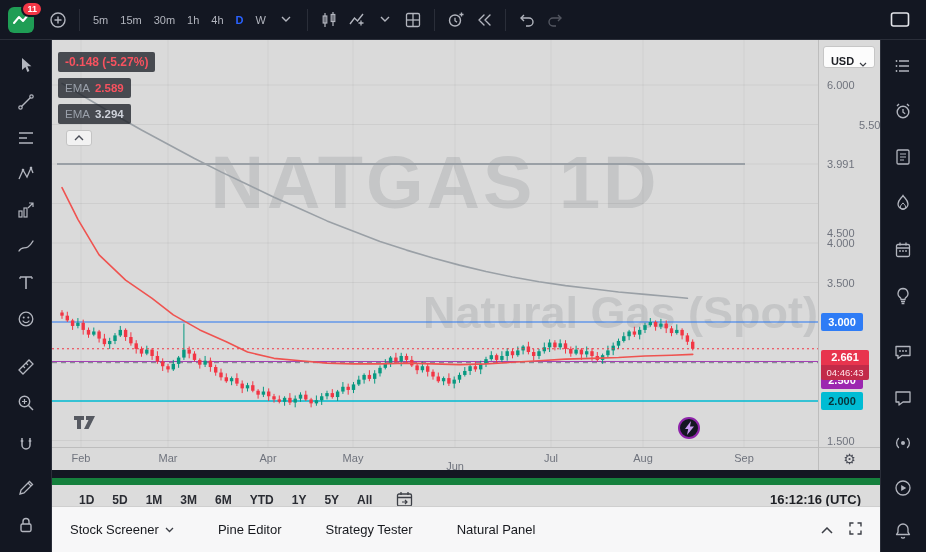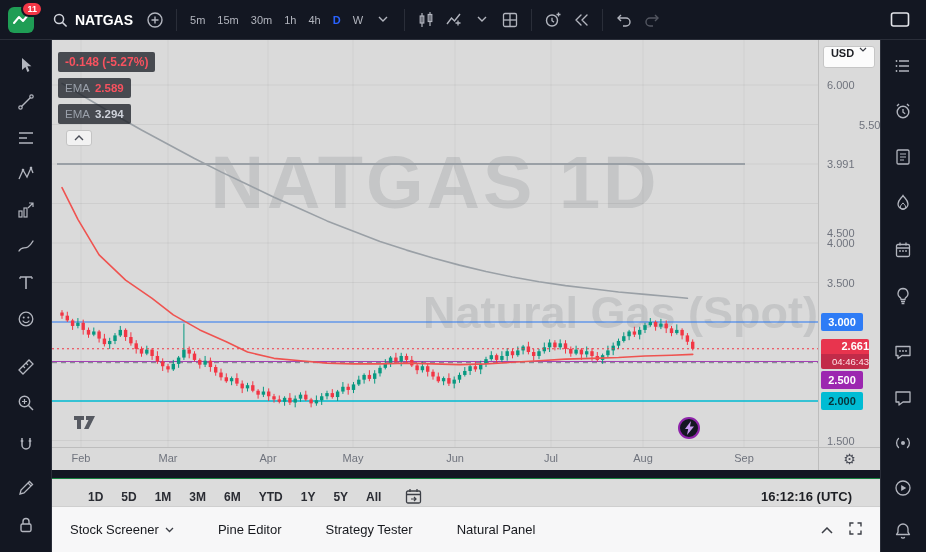--- a/index.html
+++ b/index.html
@@ -38,35 +38,35 @@
   .lv.red{color:#f7525f;font-weight:600}
   .lv.gray{color:#ced2da;font-weight:600}
   .collapse{width:26px;height:16px;background:#f2f2f2;border:1px solid #c4c4c4;border-radius:3px;display:flex;align-items:center;justify-content:center;margin-left:8px}
   .tvmark{position:absolute;left:20px;top:368px;z-index:2;opacity:.85;cursor:pointer}
   .boost{position:absolute;left:626px;top:377px;width:22px;height:22px;border-radius:50%;border:2px solid #8e24aa;background:#141722;display:flex;align-items:center;justify-content:center;z-index:3}
   .time-axis{position:absolute;left:0;bottom:0;width:100%;height:23px;border-top:1px solid #bdbdbd;z-index:2;cursor:ew-resize}
   .month{position:absolute;top:4px;transform:translateX(-50%);font-size:11px;color:#6f737d}
 
   
   .price-axis{position:absolute;left:818px;top:40px;width:62px;height:430px;background:#dadada;border-left:1px solid #bdbdbd;cursor:ns-resize}
-  .currency{position:absolute;top:6px;left:4px;width:52px;height:22px;background:#fcfcfc;border:1px solid #c6c6c6;border-radius:3px;font-size:11px;font-weight:700;color:#1d1f24;display:flex;align-items:flex-start;justify-content:center;gap:5px;z-index:4}
+  .currency{position:absolute;top:6px;left:4px;width:52px;height:22px;background:#fcfcfc;border:1px solid #c6c6c6;border-radius:3px;font-size:11px;font-weight:700;color:#1d1f24;display:flex;align-items:flex-end;justify-content:center;gap:5px;z-index:4}
   #axis-labels{position:absolute;inset:0}
   .tick{position:absolute;left:8px;font-size:11px;color:#6f737d;height:14px;line-height:14px}
   .pbadge{position:absolute;left:2px;width:42px;height:18px;line-height:18px;text-align:center;font-size:11px;font-weight:600;color:#fff;border-radius:2px;z-index:2}
   .pbadge.blue{background:#2e7cf6}
   .pbadge.purple{background:#9c27b0}
   .pbadge.cyan{background:#00bcd4;color:#06343a}
   .pbadge.last{width:48px;height:30px;background:transparent;line-height:normal;z-index:3}
   .last-price{background:#e8344e;height:15px;line-height:15px;border-radius:2px 2px 0 0;font-size:11px;font-weight:700;color:#fff}
   .countdown{background:#c22b49;height:15px;line-height:15px;border-radius:0 0 2px 2px;font-size:9.5px;font-weight:500;color:#ffe2e7}
   .axis-corner{position:absolute;left:0;bottom:0;width:100%;height:23px;border-top:1px solid #bdbdbd;display:flex;align-items:center;justify-content:center}
   .gear{font-size:14px;color:#4a4d57;line-height:1;cursor:pointer}
 
   
-  .range-toolbar{position:absolute;left:52px;top:478px;width:828px;height:36px;background:#dcdcdc;border-top:1px solid #15803d;display:flex;align-items:center;padding:0 28px;gap:2px;color:#1d1f24}
+  .range-toolbar{position:absolute;left:52px;top:478px;width:828px;height:36px;background:#dcdcdc;border-top:7px solid #15803d;display:flex;align-items:center;padding:0 19px;gap:2px;color:#1d1f24}
   .rbtn{font-size:12px;font-weight:600;color:#2a2c33;padding:4px 8px;border-radius:4px}
   .goto{margin-left:14px;display:flex;align-items:center}
   .clock{margin-left:auto;font-size:13px;font-weight:700;color:#1d1f24}
 
   
   .bottom-panel{position:absolute;left:52px;top:506px;width:828px;height:46px;background:#f7f7f8;border-top:1px solid #cfcfcf;display:flex;align-items:center;padding:0 18px;gap:44px;color:#17191e}
   .bp-item{font-size:13px;color:#17191e;display:flex;align-items:center;gap:6px}
   .bp-right{margin-left:auto;display:flex;align-items:center;gap:16px}
 
   
@@ -78,27 +78,20 @@
 
 <div class="app">
 
   <header class="topbar">
     <div class="logo">
       <svg width="16" height="12" viewBox="0 0 16 12">
           <polyline points="1,9 6,3 10,7 15,1" fill="none" stroke="#fff" stroke-width="2" stroke-linecap="round" stroke-linejoin="round"></polyline>
         </svg>
       <span class="noti">11</span>
     </div>
-    <button class="symbol-search">
-      <svg width="16" height="16" viewBox="0 0 17 17">
-          <circle cx="7.5" cy="7.5" r="4.8" fill="none" stroke="#d1d4dc" stroke-width="1.6"></circle>
-          <line x1="11" y1="11" x2="15.5" y2="15.5" stroke="#d1d4dc" stroke-width="1.6"></line>
-        </svg>
-      <span>NATGAS</span>
-    </button>
     <button class="iconbtn">
       <svg width="18" height="18" viewBox="0 0 18 18">
           <circle cx="9" cy="9" r="7" fill="none" stroke="#b2b5be" stroke-width="1.4"></circle>
           <path d="M9 5.5v7M5.5 9h7" stroke="#b2b5be" stroke-width="1.4"></path>
         </svg>
     </button>
     <div class="sep"></div>
     <button class="tf">5m</button>
     <button class="tf">15m</button>
     <button class="tf">30m</button>
@@ -556,21 +549,21 @@
       <svg width="11" height="14" viewBox="0 0 11 14">
           <path d="M7 0L1 8h3.2L3 14l7-8.5H6z" fill="#c79af0"></path>
         </svg>
     </button>
 
     <div id="time-axis" class="time-axis">
         <span class="month" style="left: 29px;">Feb</span>
         <span class="month" style="left: 116px;">Mar</span>
         <span class="month" style="left: 216px;">Apr</span>
         <span class="month" style="left: 301px;">May</span>
-        <span class="month" style="left: 403px;">Jun</span>
+        <span class="month" style="left: 403px; margin-top: 8px;">Jun</span>
         <span class="month" style="left: 499px;">Jul</span>
         <span class="month" style="left: 591px;">Aug</span>
         <span class="month" style="left: 692px;">Sep</span>
       </div>
   </main>
 
   <div class="price-axis">
     <button class="currency">
       <span>USD</span>
       <svg width="8" height="5" viewBox="0 0 8 5">
@@ -581,21 +574,21 @@
         <div class="tick" style="top: 38px;">6.000</div>
         <div class="tick" style="top: 77.5px; margin-left: 32px;">5.500</div>
         <div class="tick" style="top: 117px;">3.991</div>
         <div class="tick" style="top: 156.5px; margin-top: 29px;">4.500</div>
         <div class="tick" style="top: 196px;">4.000</div>
         <div class="tick" style="top: 235.5px;">3.500</div>
         <div class="tick" style="top: 393.5px;">1.500</div>
         <div class="pbadge blue" style="top: 273px;">3.000</div>
         <div class="pbadge purple" style="top: 330.5px;">2.500</div>
         <div class="pbadge cyan" style="top: 352px;">2.000</div>
-        <div class="pbadge last" style="top: 299px; text-align: right;">
+        <div class="pbadge last" style="top: 310px;">
           <div class="last-price">2.661</div>
           <div class="countdown">04:46:43</div>
         </div>
       </div>
     <div class="axis-corner">
       <span class="gear">⚙</span>
     </div>
   </div>
 
   <div class="range-toolbar">

